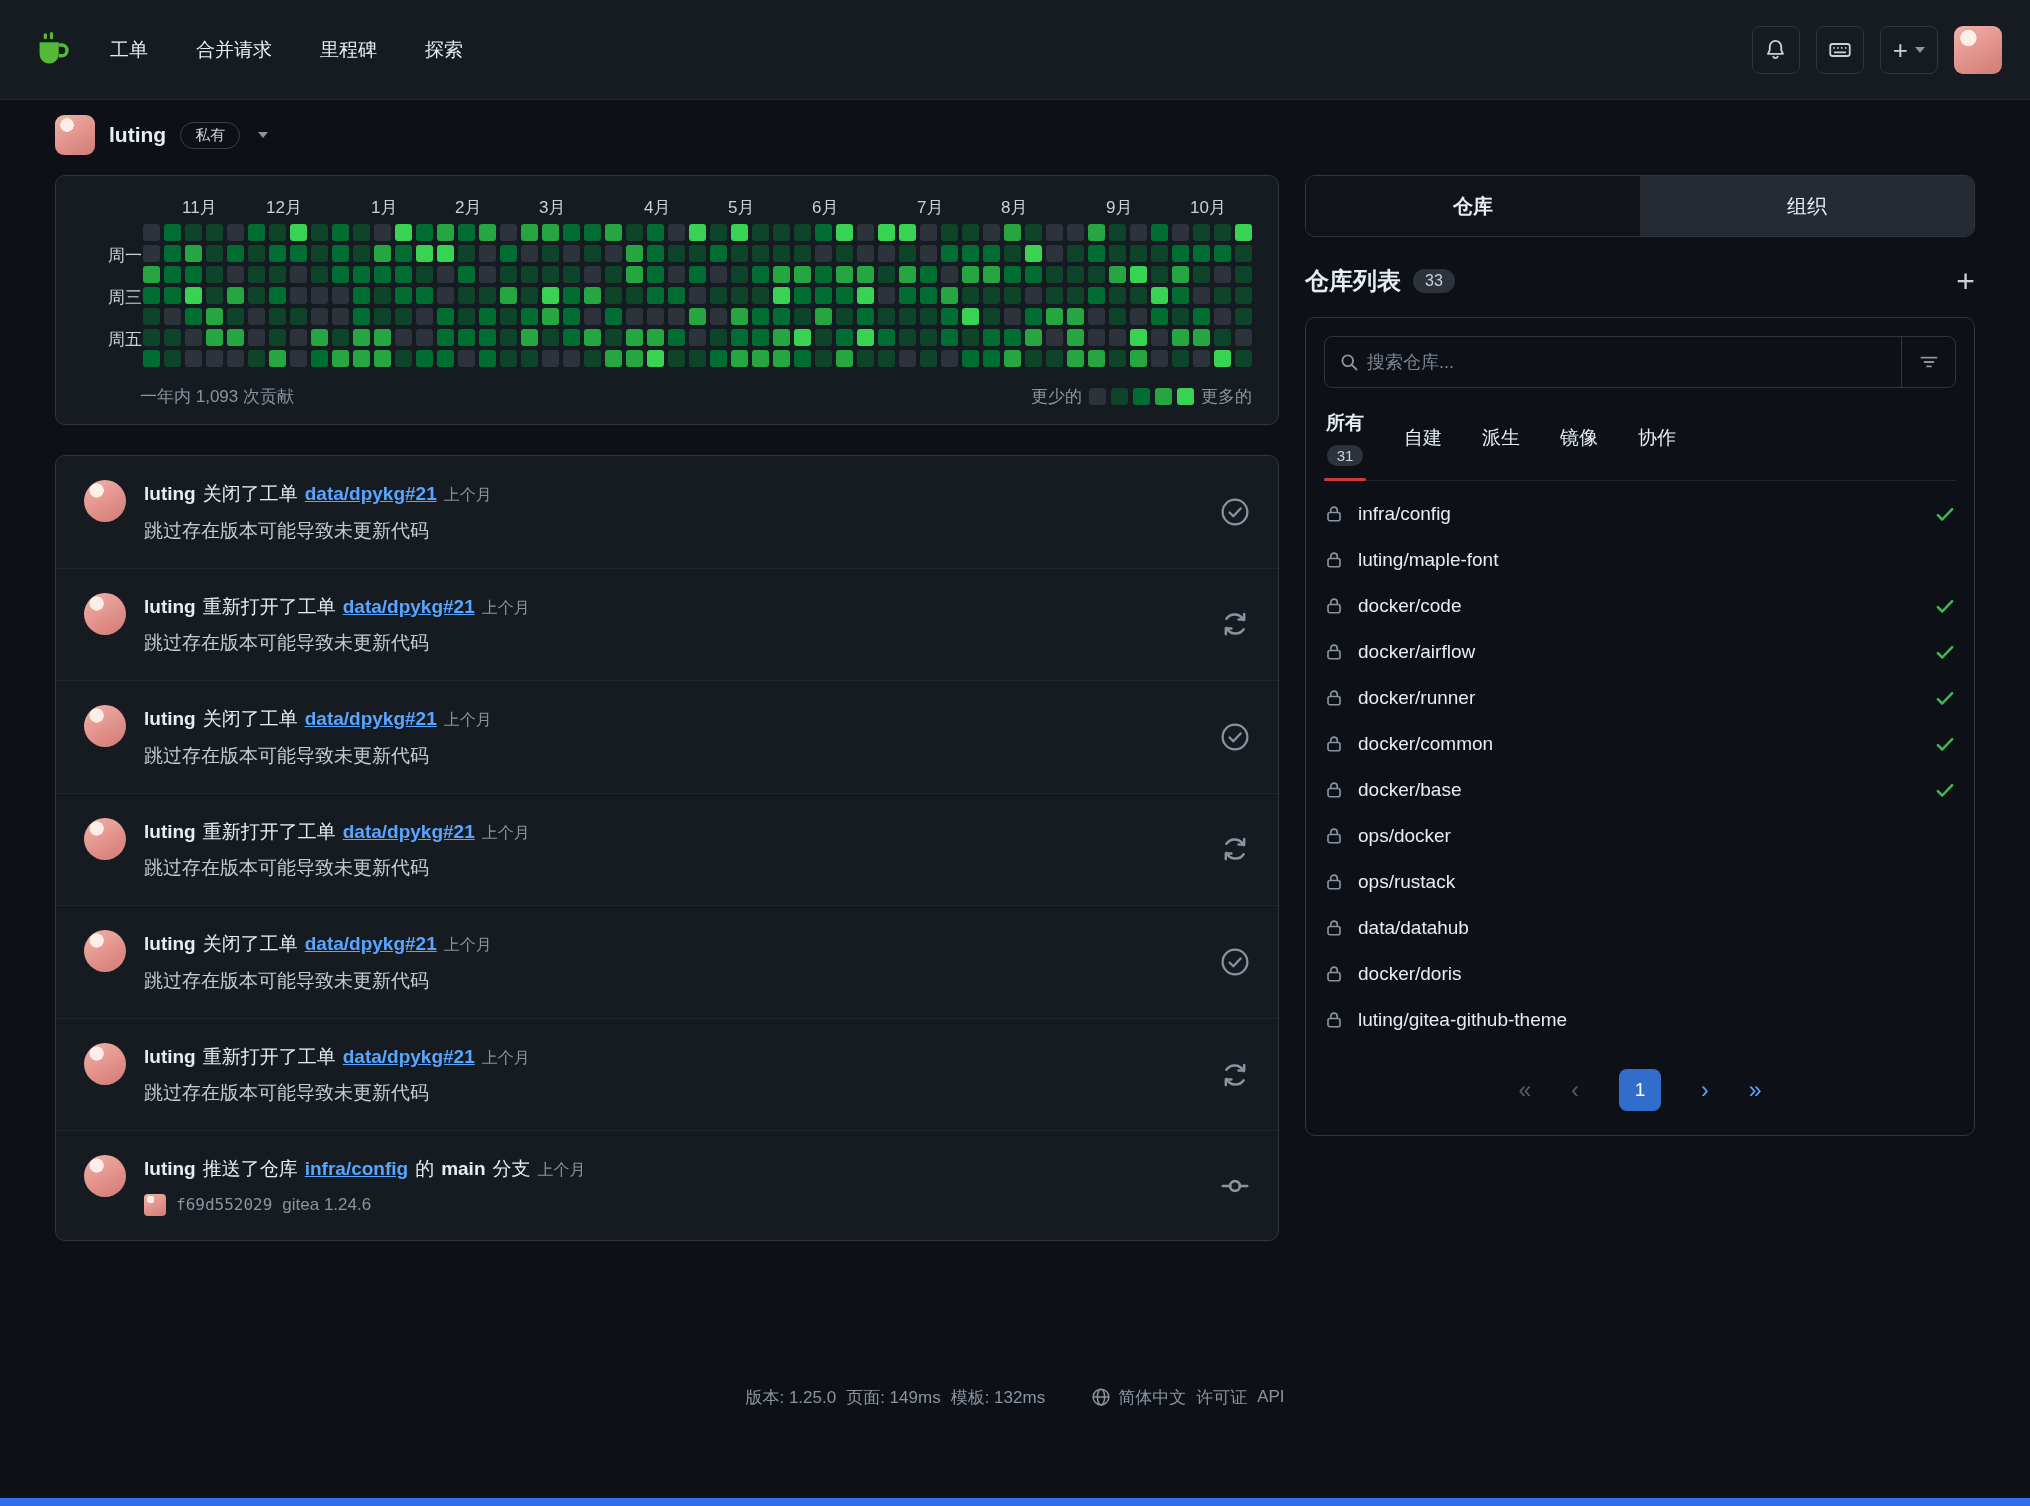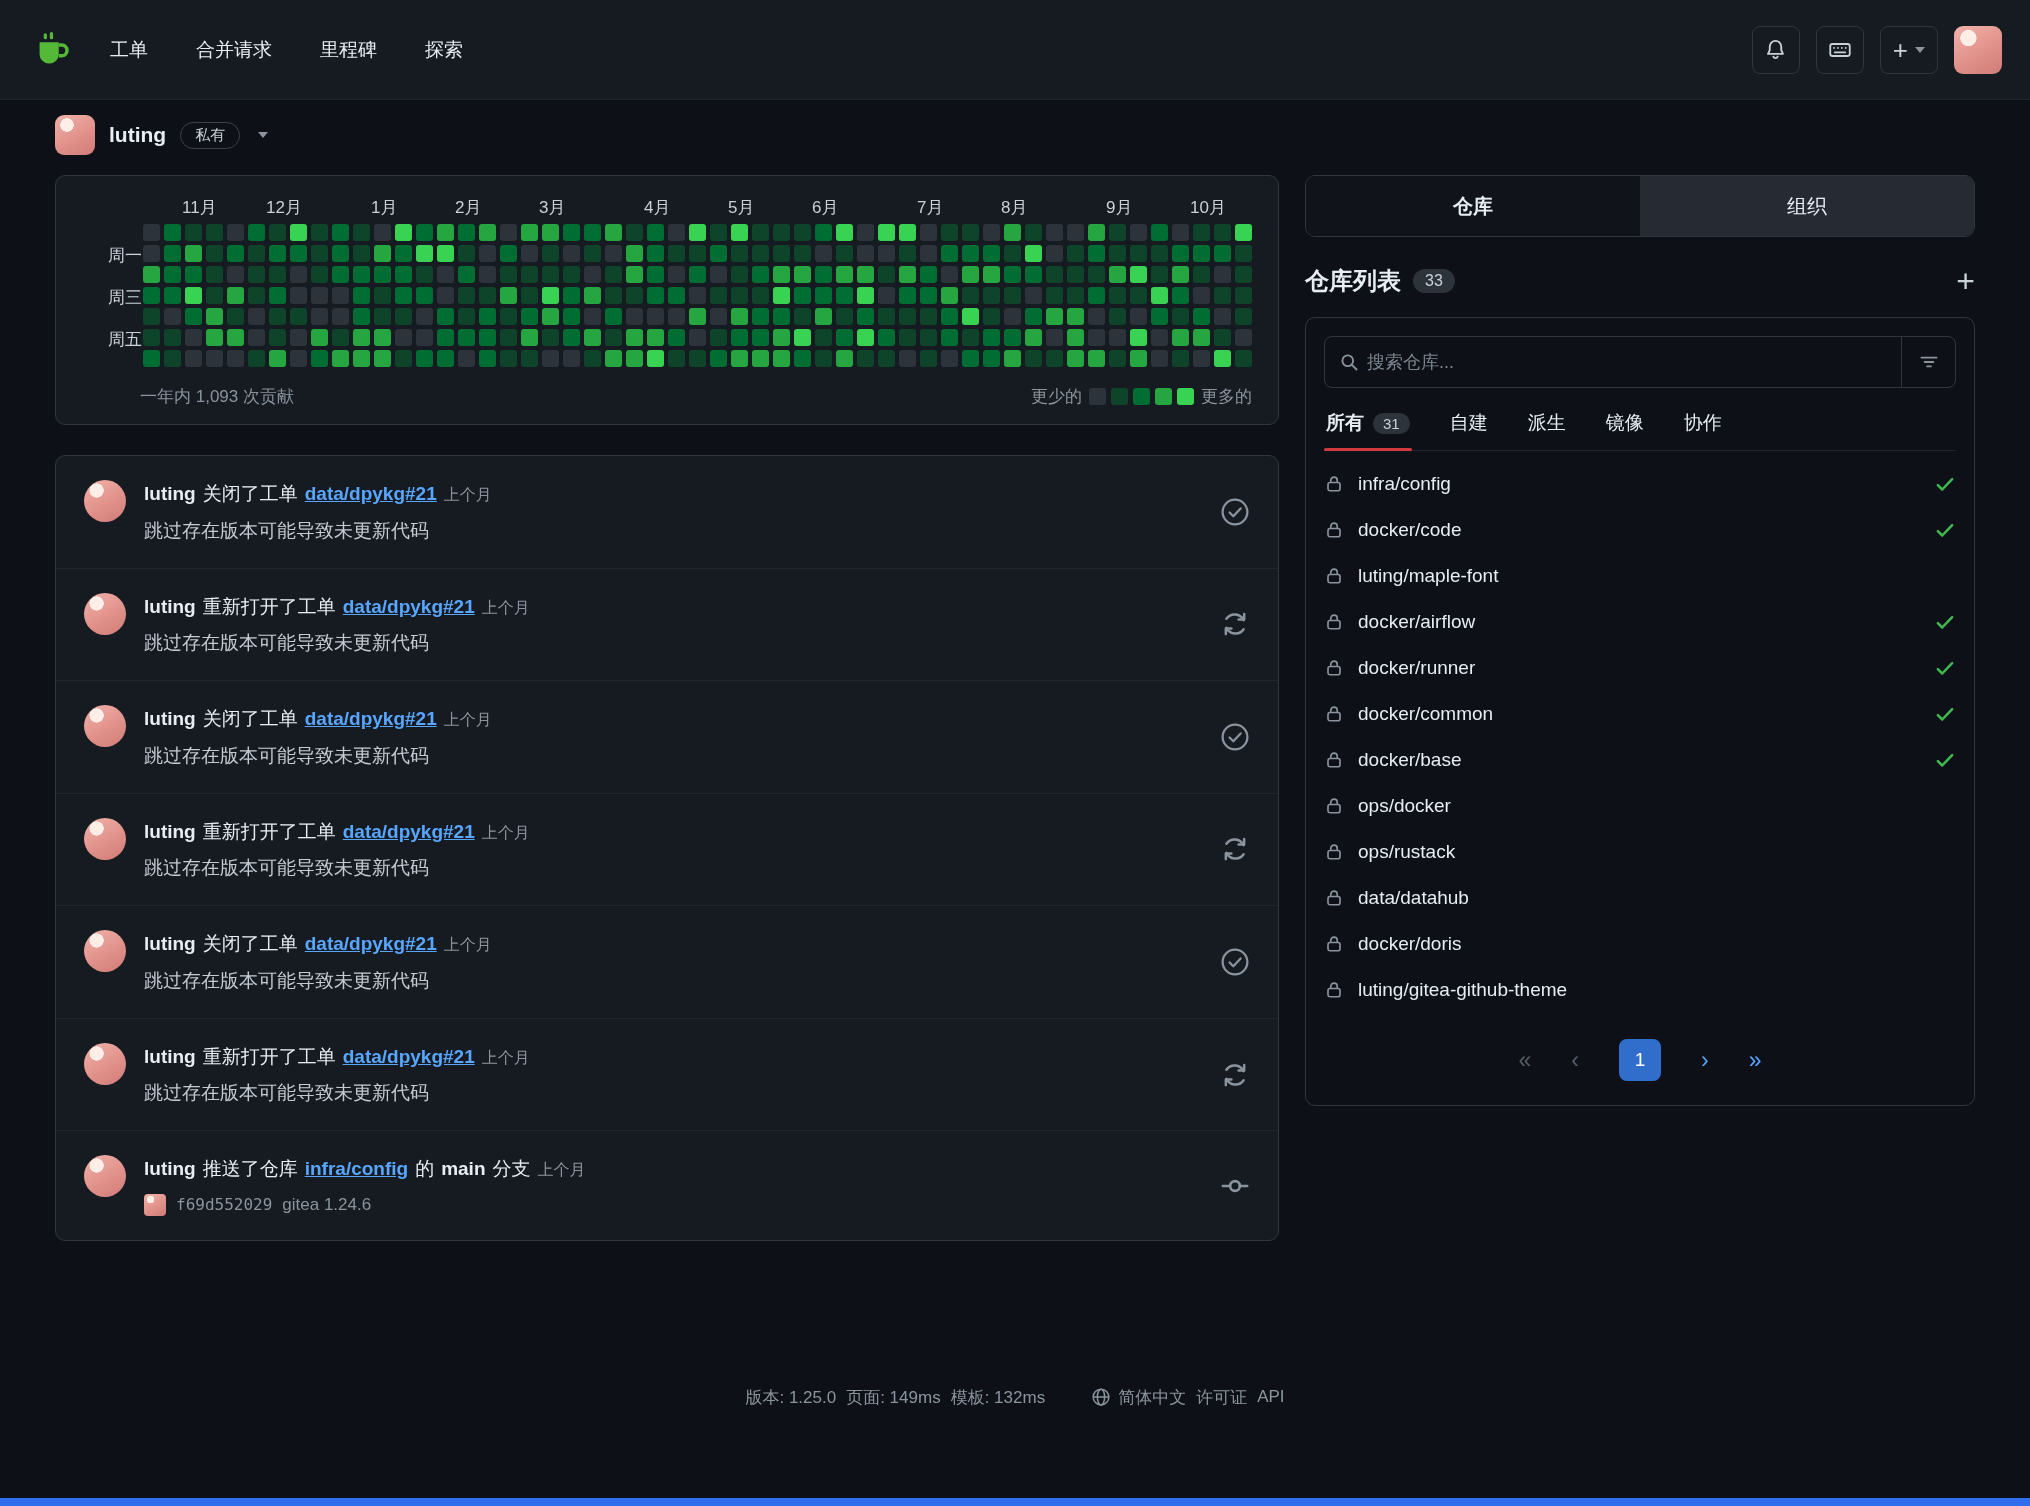--- a/index.html
+++ b/index.html
@@ -96,21 +96,21 @@
                 border-radius:8px; height:52px; background:#0d1117; }
   .search-icon { margin:0 8px 0 14px; display:flex; }
   .search-input { flex:1; background:transparent; border:none; outline:none; color:#c9d1d9; font-size:18px; }
   .search-input::placeholder { color:#7b8590; }
   .filter-btn { width:54px; align-self:stretch; border:none; border-left:1px solid #30363d;
                 background:transparent; display:flex; align-items:center; justify-content:center; cursor:pointer; }
 
   .filter-tabs { margin:18px 18px 0; display:flex; gap:36px; border-bottom:1px solid #21262d; }
   .filter-tab { padding:4px 2px 14px; font-size:19px; color:#e6edf3; cursor:pointer;
                 position:relative; display:flex; align-items:center; gap:9px; }
-  .filter-tab.active { font-weight:700; }
+  .filter-tab.active { font-weight:700;flex-direction:column; }
   .filter-tab.active::after { content:""; position:absolute; left:0; right:0; bottom:-1px;
                               height:3px; background:#d1383f; border-radius:2px; }
   .filter-count { background:#2d333b; border-radius:12px; padding:2px 10px; font-size:15px;
                   color:#c9d1d9; font-weight:400; }
 
   .repo-list { padding:10px 18px 4px; }
   .repo-row { display:flex; align-items:center; gap:14px; height:46px; cursor:pointer; }
   .repo-name { font-size:19px; color:#e6edf3; }
   .repo-check { margin-left:auto; display:flex; }
 
@@ -765,35 +765,35 @@
               </svg>
             </span>
           </div>
           <div class="repo-row">
             <span style="display: flex;">
               <svg width="20" height="20" viewBox="0 0 16 16" fill="none" stroke="#8b949e" stroke-width="1.3">
                 <rect x="3.2" y="6.8" width="9.6" height="6.6" rx="1.6"></rect>
                 <path d="M5.4 6.8V5.1a2.6 2.6 0 0 1 5.2 0v1.7"></path>
               </svg>
             </span>
+            <span class="repo-name">luting/maple-font</span>
+          </div>
+          <div class="repo-row">
+            <span style="display: flex;">
+              <svg width="20" height="20" viewBox="0 0 16 16" fill="none" stroke="#8b949e" stroke-width="1.3">
+                <rect x="3.2" y="6.8" width="9.6" height="6.6" rx="1.6"></rect>
+                <path d="M5.4 6.8V5.1a2.6 2.6 0 0 1 5.2 0v1.7"></path>
+              </svg>
+            </span>
             <span class="repo-name">docker/code</span>
             <span class="repo-check">
               <svg width="22" height="22" viewBox="0 0 16 16" fill="none" stroke="#3fb950" stroke-width="1.8" stroke-linecap="round" stroke-linejoin="round">
                 <path d="M2.8 8.8l3.2 3.2 7.2-7.6"></path>
               </svg>
             </span>
-          </div>
-          <div class="repo-row">
-            <span style="display: flex;">
-              <svg width="20" height="20" viewBox="0 0 16 16" fill="none" stroke="#8b949e" stroke-width="1.3">
-                <rect x="3.2" y="6.8" width="9.6" height="6.6" rx="1.6"></rect>
-                <path d="M5.4 6.8V5.1a2.6 2.6 0 0 1 5.2 0v1.7"></path>
-              </svg>
-            </span>
-            <span class="repo-name">luting/maple-font</span>
           </div>
           <div class="repo-row">
             <span style="display: flex;">
               <svg width="20" height="20" viewBox="0 0 16 16" fill="none" stroke="#8b949e" stroke-width="1.3">
                 <rect x="3.2" y="6.8" width="9.6" height="6.6" rx="1.6"></rect>
                 <path d="M5.4 6.8V5.1a2.6 2.6 0 0 1 5.2 0v1.7"></path>
               </svg>
             </span>
             <span class="repo-name">docker/airflow</span>
             <span class="repo-check">

